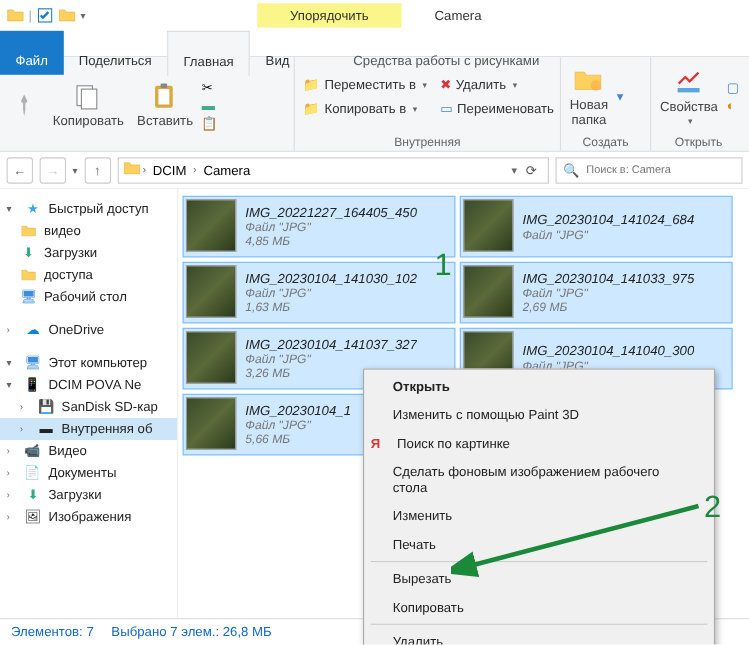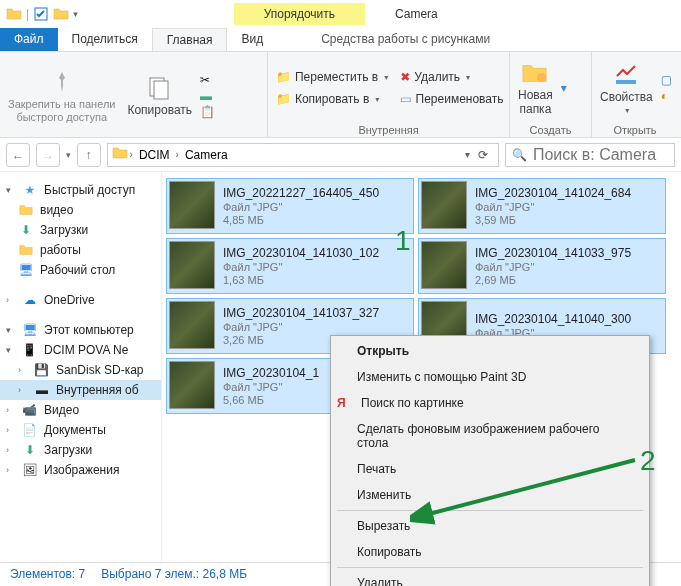--- a/index.html
+++ b/index.html
@@ -5,57 +5,57 @@
 * { box-sizing: border-box; margin: 0; padding: 0; font-family: 'Segoe UI', Tahoma, sans-serif; font-size: 12px; }
 body { background: #fff; width: 681px; height: 586px; overflow: hidden; position: relative; }
 
 .titlebar { height: 28px; display: flex; align-items: center; }
 .qat { display: flex; align-items: center; gap: 4px; padding: 0 6px; }
 .qat-icon { width: 16px; height: 16px; display: flex; align-items: center; justify-content: center; }
 .title-tab { margin-left: 150px; background: #faf68a; padding: 4px 30px; color: #333; font-size: 12px; }
 .title-text { margin-left: 30px; color: #333; }
 
 .tabs { height: 24px; display: flex; align-items: stretch; border-bottom: 1px solid #ddd; }
-.tab { padding: 4px 14px; cursor: pointer; color: #333; }
+.tab { padding: 20px 14px; cursor: pointer; color: #333; }
 .tab.file { background: #1979ca; color: #fff; }
 .tab.tools { color: #555; margin-left: 30px; }
 
 .ribbon { height: 86px; background: #f5f6f7; display: flex; border-bottom: 1px solid #ddd; }
 .ribbon-group { border-right: 1px solid #ddd; display: flex; flex-direction: column; padding: 2px 4px 0; }
 .group-body { flex: 1; display: flex; align-items: center; gap: 4px; }
 .group-label { text-align: center; color: #666; font-size: 11px; padding: 2px 0 1px; }
 .big-btn { display: flex; flex-direction: column; align-items: center; justify-content: center; gap: 2px; padding: 2px 4px; cursor: pointer; color: #444; text-align: center; line-height: 1.15; }
 .big-btn .ico { width: 28px; height: 28px; display: flex; align-items: center; justify-content: center; }
 .small-col { display: flex; flex-direction: column; gap: 2px; }
 .small-btn { display: flex; align-items: center; gap: 4px; padding: 1px 4px; cursor: pointer; color: #333; white-space: nowrap; }
 .drop { color: #666; font-size: 8px; margin-left: 2px; }
 
 .addrbar { height: 34px; display: flex; align-items: center; gap: 6px; padding: 0 6px; border-bottom: 1px solid #eee; }
 .nav-btn { width: 24px; height: 24px; border: 1px solid #ccc; border-radius: 3px; display: flex; align-items: center; justify-content: center; color: #666; cursor: pointer; background: #fff; }
 .breadcrumb { flex: 1; height: 24px; border: 1px solid #ccc; display: flex; align-items: center; padding: 0 4px; gap: 2px; }
 .breadcrumb .seg { padding: 0 4px; cursor: pointer; }
 .breadcrumb .chev { color: #666; font-size: 10px; }
 .searchbox { width: 170px; height: 24px; border: 1px solid #ccc; display: flex; align-items: center; padding: 0 6px; color: #888; gap: 6px; }
-.searchbox input { border: none; outline: none; font-size: 16px; color: #555; width: 100%; }
+.searchbox input { border: none; outline: none; font-size: 10px; color: #555; width: 100%; }
 
 .main { display: flex; height: 390px; }
 .sidebar { width: 162px; border-right: 1px solid #eee; padding: 8px 0; overflow: hidden; }
 .side-group { margin-bottom: 10px; }
 .side-item { display: flex; align-items: center; gap: 6px; padding: 2px 4px 2px 18px; cursor: pointer; color: #222; white-space: nowrap; }
 .side-item.root { padding-left: 6px; }
 .side-item.selected { background: #cde6f7; }
 .side-caret { width: 10px; color: #666; font-size: 9px; }
 .side-icon { width: 16px; height: 16px; display: flex; align-items: center; justify-content: center; }
 
 .content { flex: 1; padding: 6px 4px; position: relative; }
 .file-grid { display: flex; flex-wrap: wrap; gap: 4px; }
 .file-item { width: 248px; height: 56px; display: flex; gap: 8px; padding: 2px; cursor: pointer; }
 .file-item.selected { background: #cde8ff; border: 1px solid #7abdff; }
 .thumb { width: 46px; height: 48px; background: linear-gradient(135deg,#3a4a2a,#5a6a3a,#2a3a1a); border: 1px solid #999; flex-shrink: 0; }
-.file-info { display: flex; flex-direction: column; justify-content: center; gap: 1px; overflow: hidden; }
+.file-info { display: flex; flex-direction: column; justify-content: center; gap: 1px; overflow: hidden; font-style: italic; }
 .file-name { color: #222; white-space: nowrap; overflow: hidden; text-overflow: ellipsis; }
 .file-type { color: #777; font-size: 11px; }
 .file-size { color: #777; font-size: 11px; }
 
 .context-menu { position: absolute; left: 330px; top: 335px; width: 320px; background: #f0f0f0; border: 1px solid #aaa; box-shadow: 2px 2px 6px rgba(0,0,0,.3); z-index: 100; padding: 2px; }
 .ctx-item { padding: 6px 24px; cursor: pointer; color: #222; display: flex; align-items: center; gap: 8px; }
 .ctx-sep { height: 1px; background: #ccc; margin: 2px 4px; }
 .ctx-icon-slot { width: 16px; margin-left: -20px; }
 
 .statusbar { height: 22px; border-top: 1px solid #ddd; display: flex; align-items: center; padding: 0 10px; gap: 16px; color: #1068c9; font-size: 12px; }
@@ -104,31 +104,39 @@
 
 <div class="ribbon">
   <div class="ribbon-group" style="width:268px">
     <div class="group-body">
       <div class="big-btn">
         <span class="ico">
             <svg width="24" height="24" viewBox="0 0 24 24">
               <path d="M12 2l3 6-2 2v6l-1 6-1-6v-6l-2-2z" fill="#b0b0b0"></path>
             </svg>
           </span>
-        <span style="white-space:pre-line;font-size:11px;color:#888">Закрепить на панели
-быстрого доступа</span>
       </div>
       <div class="big-btn">
         <span class="ico">
             <svg width="26" height="26" viewBox="0 0 26 26">
               <rect x="3" y="3" width="14" height="18" fill="#fff" stroke="#888"></rect>
               <rect x="7" y="6" width="14" height="18" fill="#fff" stroke="#888"></rect>
             </svg>
           </span>
         <span>Копировать</span>
+      </div>
+      <div class="big-btn">
+        <span class="ico">
+            <svg width="26" height="26" viewBox="0 0 26 26">
+              <rect x="4" y="3" width="16" height="20" fill="#d9a93e" rx="2"></rect>
+              <rect x="7" y="6" width="10" height="14" fill="#fff"></rect>
+              <rect x="9" y="1" width="6" height="4" fill="#888" rx="1"></rect>
+            </svg>
+          </span>
+        <span>Вставить</span>
       </div>
       <div class="small-col">
         <span style="cursor:pointer">✂</span>
         <span style="cursor:pointer;color:#4a8">▬</span>
         <span style="cursor:pointer;color:#48c">📋</span>
       </div>
     </div>
   </div>
 
   <div class="ribbon-group" style="width:242px">
@@ -242,21 +250,21 @@
       <div class="side-item">
           <span class="side-icon" style="color:#3a8">⬇</span>
           <span>Загрузки</span>
         </div>
       <div class="side-item">
           <span class="side-icon">
             <svg width="14" height="14" viewBox="0 0 16 16">
               <path class="folder-ico" d="M1 3h5l1 2h8v8H1z"></path>
             </svg>
           </span>
-          <span>работы</span>
+          <span>доступа</span>
         </div>
       <div class="side-item">
           <span class="side-icon" style="color:#3a8de0">🖥</span>
           <span>Рабочий стол</span>
         </div>
     </div>
     <div class="side-group">
       <div class="side-item root">
           <span class="side-caret">›</span>
           <span class="side-icon" style="color:#0a84d8">☁</span>
@@ -315,21 +323,20 @@
       <div class="file-name">IMG_20221227_164405_450</div>
       <div class="file-type">Файл "JPG"</div>
       <div class="file-size">4,85 МБ</div>
     </div>
         </div>
         <div class="file-item selected">
           <div class="thumb"></div>
     <div class="file-info">
       <div class="file-name">IMG_20230104_141024_684</div>
       <div class="file-type">Файл "JPG"</div>
-      <div class="file-size">3,59 МБ</div>
     </div>
         </div>
         <div class="file-item selected">
           <div class="thumb"></div>
     <div class="file-info">
       <div class="file-name">IMG_20230104_141030_102</div>
       <div class="file-type">Файл "JPG"</div>
       <div class="file-size">1,63 МБ</div>
     </div>
         </div>
@@ -377,22 +384,22 @@
 <div class="context-menu">
   <div class="ctx-item">
       <b>Открыть</b>
     </div>
   <div class="ctx-item">Изменить с помощью Paint 3D</div>
   <div class="ctx-item">
       <span class="ctx-icon-slot" style="color:#d33;font-weight:bold">Я</span>
       <span>Поиск по картинке</span>
     </div>
   <div class="ctx-item">Сделать фоновым изображением рабочего стола</div>
+  <div class="ctx-item">Изменить</div>
   <div class="ctx-item">Печать</div>
-  <div class="ctx-item">Изменить</div>
   <div class="ctx-sep"></div>
   <div class="ctx-item">Вырезать</div>
   <div class="ctx-item">Копировать</div>
   <div class="ctx-sep"></div>
   <div class="ctx-item">Удалить</div>
 
 </div>
 
 <div class="anno-1">1</div>
 <div class="anno-2">2</div>

